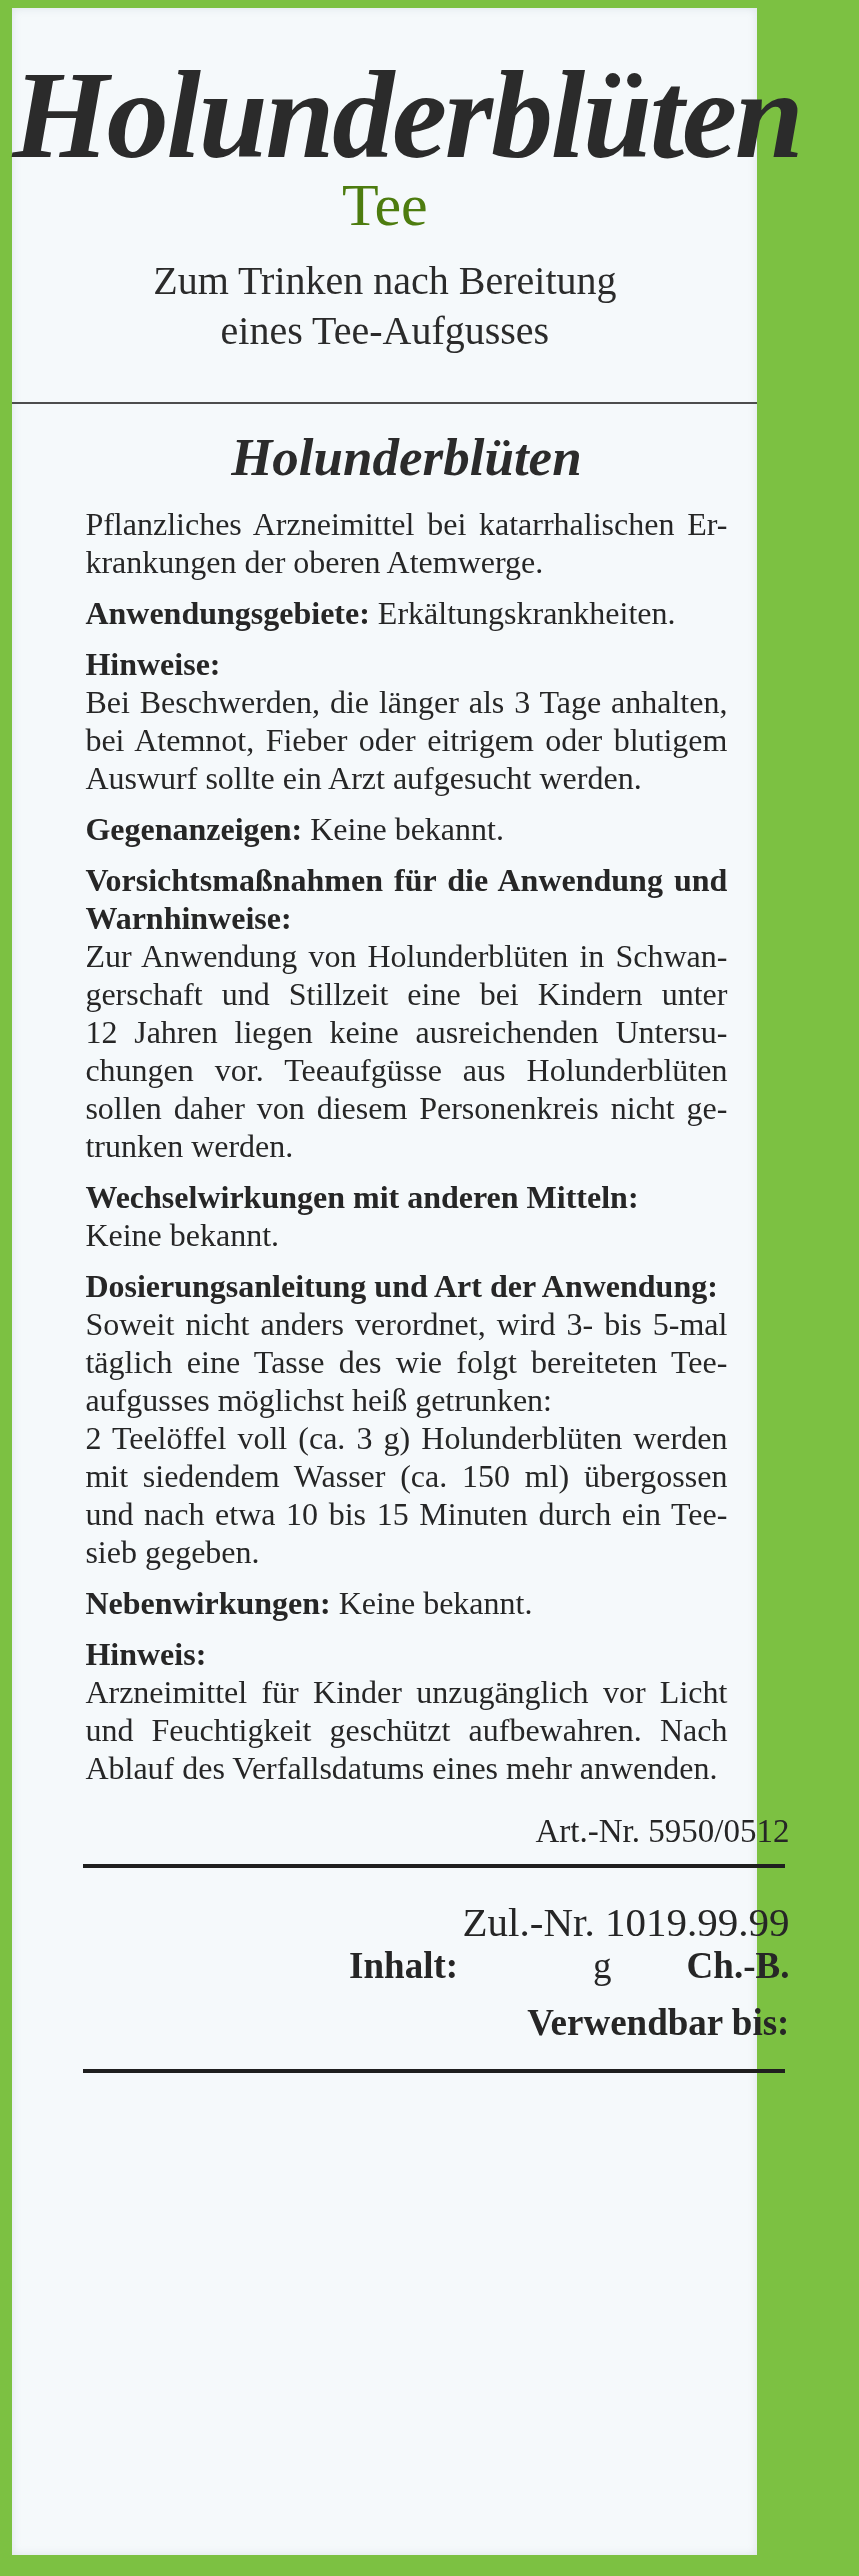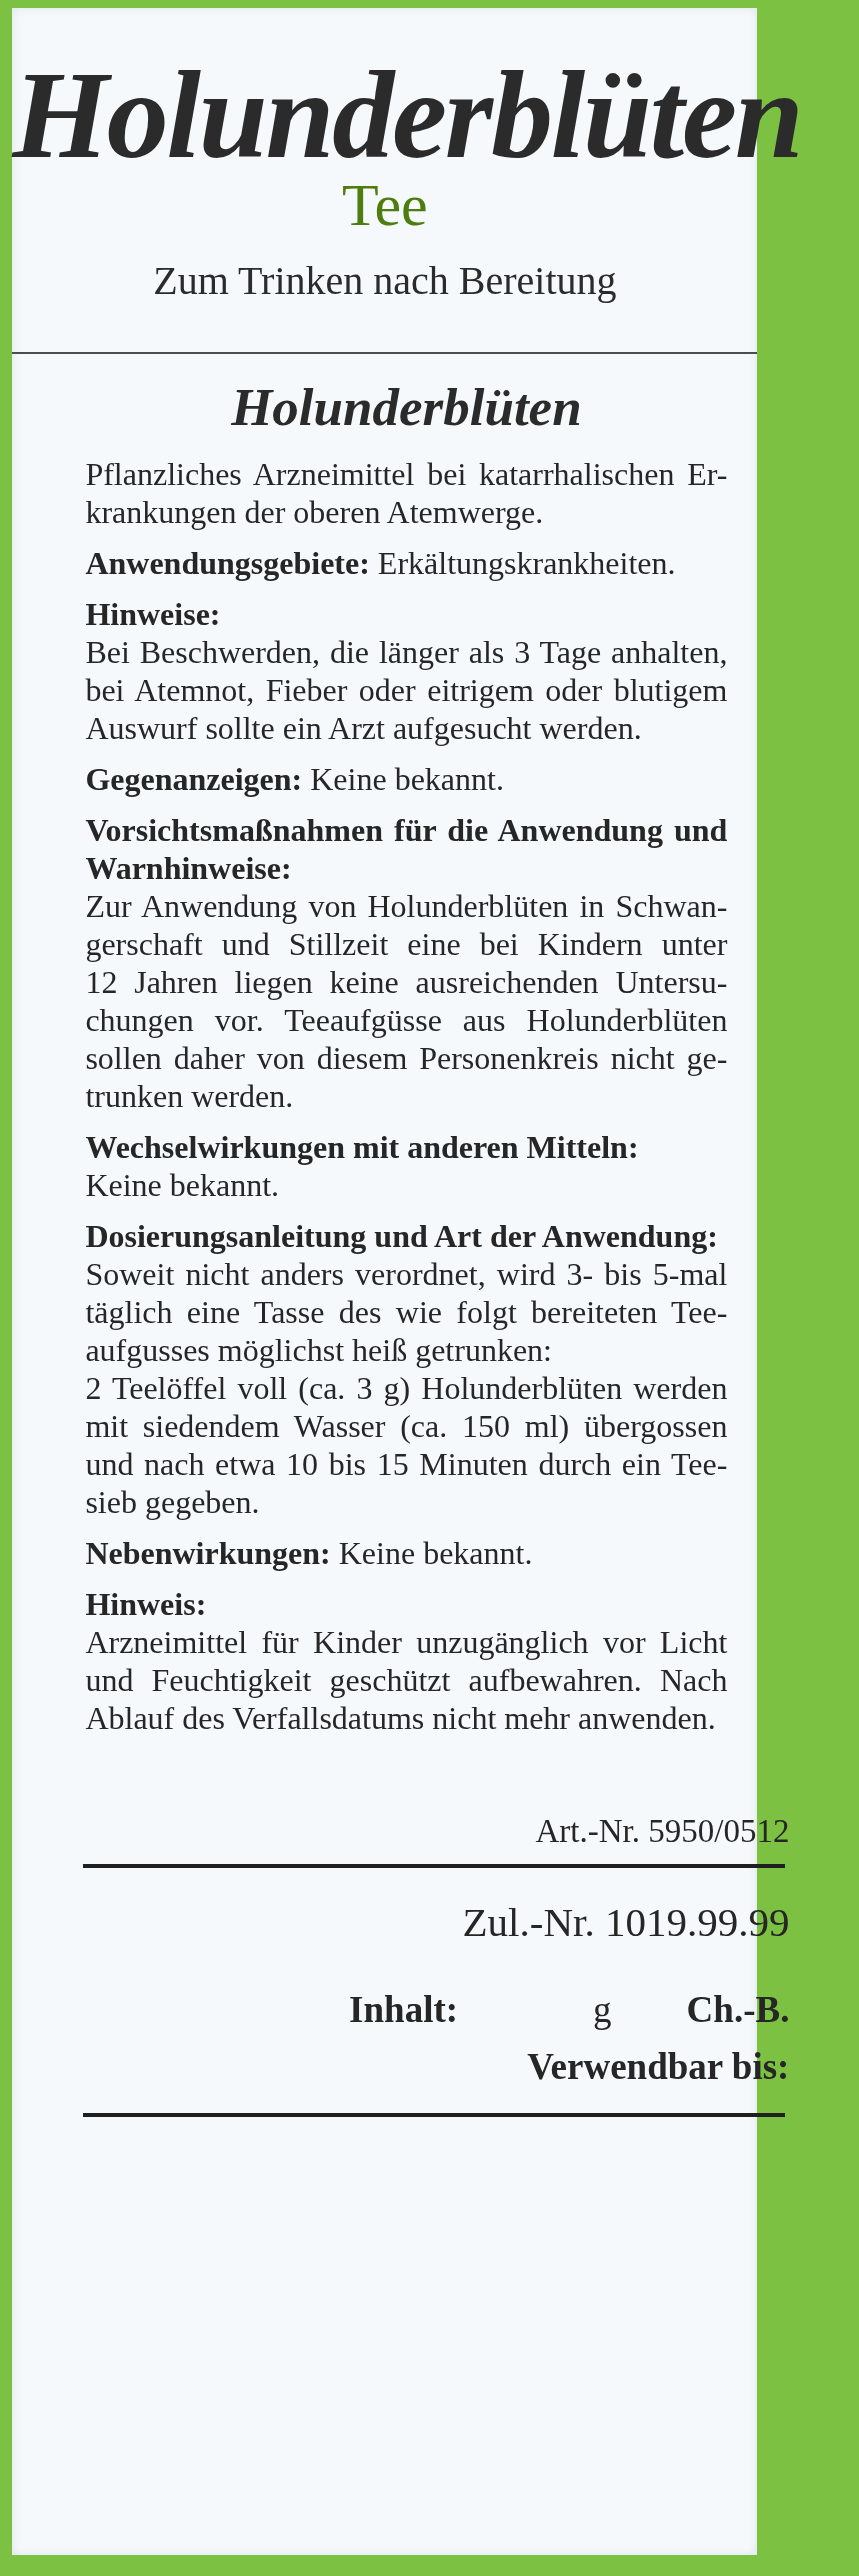--- a/index.html
+++ b/index.html
@@ -35,36 +35,37 @@
   .bline{font-size:32px;line-height:38px;}
   .bline.gap{margin-top:13px;font-family:Liberation Serif, serif;}
   .bline.just{text-align:justify;text-align-last:justify;}
   .b{font-weight:bold;}
   
   .footer{position:absolute;top:1804px;left:75px;width:702px;text-align:right;}
   .artno{font-size:33px;line-height:38px;}
   .thick-rule{height:4.3px;background:#1f1f1f;width:100%;}
   .r1{margin-top:13.5px;margin-left:-4.3px;}
   .zulno{font-size:41px;line-height:45px;margin-top:32px;}
-  .inhalt-row{font-size:37px;line-height:41px;margin-top:44px;}
+  .inhalt-row{font-size:37px;line-height:41px;}
   .inhalt-row .unit{font-weight:normal;margin-left:135px;}
   .inhalt-row .chb{margin-left:75px;}
   .verw{font-size:37px;line-height:41px;margin-top:16px;}
   .r2{margin-top:26px;margin-left:-4.3px;}
 </style>
 </head>
 <body>
 
 <div class="paper">
 
   <header class="masthead">
     <h1 class="title">Holunderblüten</h1>
     <div class="tee">Tee</div>
     <div class="subtitle">
       <div>Zum Trinken nach Bereitung</div>
+      <div>eines Tee-Aufgusses</div>
     </div>
   </header>
 
   <div class="thin-rule"></div>
 
   <section class="info">
     <h2 class="sec-title">Holunderblüten</h2>
     <div class="lines">
         <div class="bline just"><span>Pflanzliches Arzneimittel bei katarrhalischen Er-</span></div>
         <div class="bline"><span>krankungen der oberen Atemwerge.</span></div>
@@ -89,21 +90,21 @@
         <div class="bline just"><span>täglich eine Tasse des wie folgt bereiteten Tee-</span></div>
         <div class="bline"><span>aufgusses möglichst heiß getrunken:</span></div>
         <div class="bline just"><span>2 Teelöffel voll (ca. 3 g) Holunderblüten werden</span></div>
         <div class="bline just"><span>mit siedendem Wasser (ca. 150 ml) übergossen</span></div>
         <div class="bline just"><span>und nach etwa 10 bis 15 Minuten durch ein Tee-</span></div>
         <div class="bline"><span>sieb gegeben.</span></div>
         <div class="bline gap"><span class="b">Nebenwirkungen:</span><span> Keine bekannt.</span></div>
         <div class="bline gap"><span class="b">Hinweis:</span></div>
         <div class="bline just"><span>Arzneimittel für Kinder unzugänglich vor Licht</span></div>
         <div class="bline just"><span>und Feuchtigkeit geschützt aufbewahren. Nach</span></div>
-        <div class="bline"><span>Ablauf des Verfallsdatums nicht mehr anwenden.</span></div>
+        <div class="bline"><span>Ablauf des Verfallsdatums eines mehr anwenden.</span></div>
       </div>
   </section>
 
   <footer class="footer">
     <div class="artno">Art.-Nr. 5950/0512</div>
     <div class="thick-rule r1"></div>
     <div class="zulno">Zul.-Nr. 1019.99.99</div>
     <div class="inhalt-row">
       <span class="b">Inhalt:</span><span class="unit">g</span><span class="b chb">Ch.-B.</span>
     </div>

